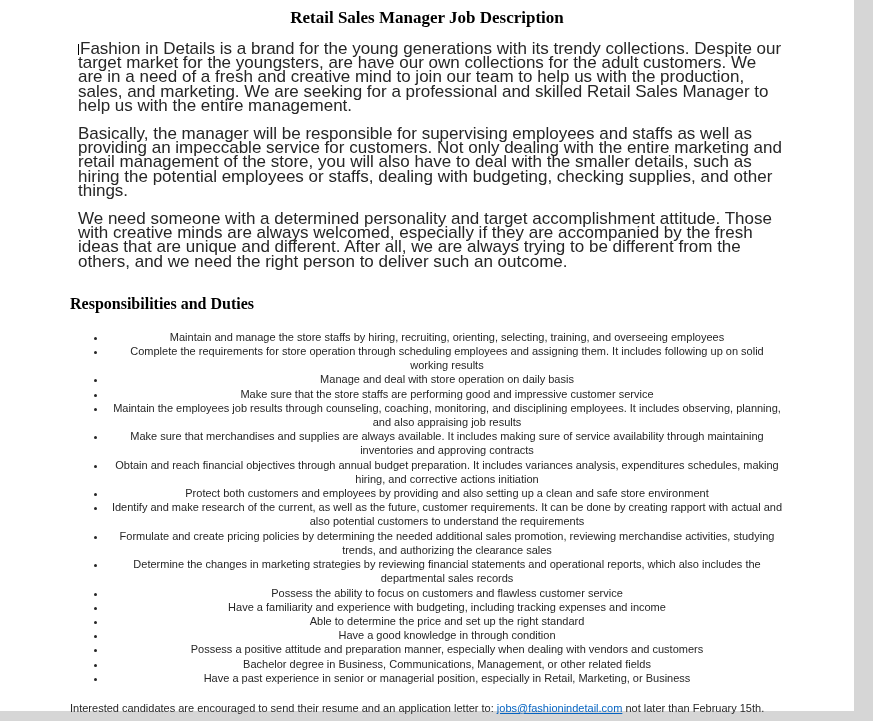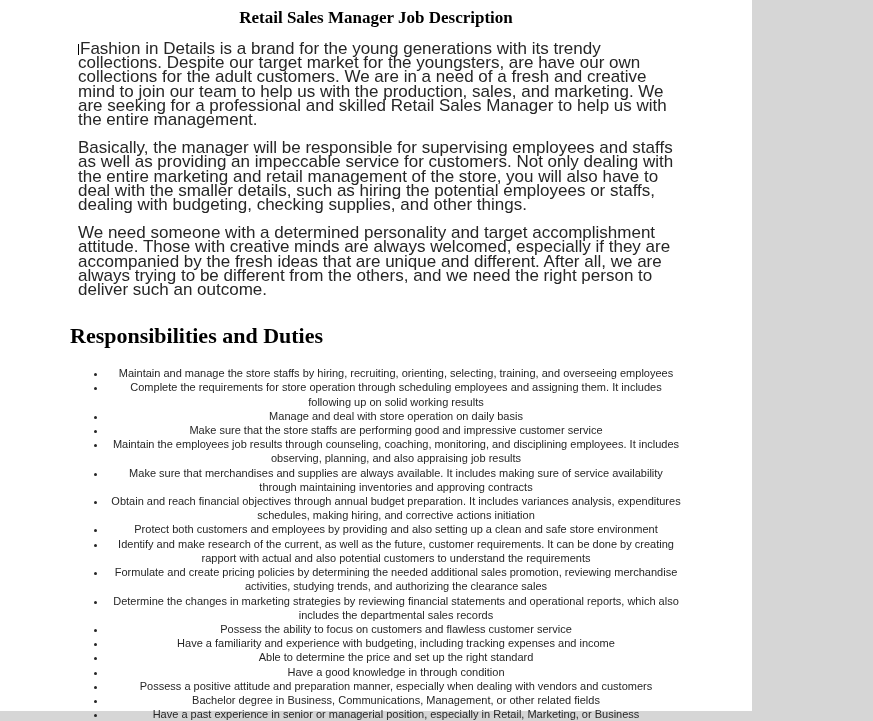--- a/index.html
+++ b/index.html
@@ -5,21 +5,21 @@
   * { box-sizing: border-box; }
   html, body { margin: 0; padding: 0; }
   body {
     width: 873px;
     height: 721px;
     background: #d6d6d6;
     font-family: "Liberation Sans", sans-serif;
     overflow: hidden;
   }
   .page {
-    width: 752px;
+    width: 854px;
     height: 711px;
     background: #ffffff;
     padding: 8px 70px 0 70px;
     color: #262626;
   }
   .doc-title {
     font-family: "Liberation Serif", serif;
     font-size: 17px;
     font-weight: bold;
     color: #000000;
@@ -35,21 +35,21 @@
   .caret {
     display: inline-block;
     width: 1px;
     height: 11px;
     background: #000;
     vertical-align: -1px;
     margin-right: 1px;
   }
   h2.section-heading {
     font-family: "Liberation Serif", serif;
-    font-size: 22px;
+    font-size: 16px;
     font-weight: bold;
     color: #000000;
     margin: 26px 0 17px 0;
   }
   ul.bullet-list {
     margin: 0;
     padding-left: 37px;
     list-style: disc;
     text-align: center;
   }
@@ -110,16 +110,17 @@
   <ul class="bullet-list">
     <li>Possess the ability to focus on customers and flawless customer service</li>
     <li>Have a familiarity and experience with budgeting, including tracking expenses and income</li>
     <li>Able to determine the price and set up the right standard</li>
     <li>Have a good knowledge in through condition</li>
     <li>Possess a positive attitude and preparation manner, especially when dealing with vendors and customers</li>
     <li>Bachelor degree in Business, Communications, Management, or other related fields</li>
     <li>Have a past experience in senior or managerial position, especially in Retail, Marketing, or Business</li>
   </ul>
 
+  <p class="closing"><span>Interested candidates are encouraged to send their resume and an application letter to: </span><a class="email-link">jobs@fashionindetail.com</a><span> not later than February 15th.</span></p>
 
 </div>
 
 <div class="page-edge"></div>
 
 </body></html>

